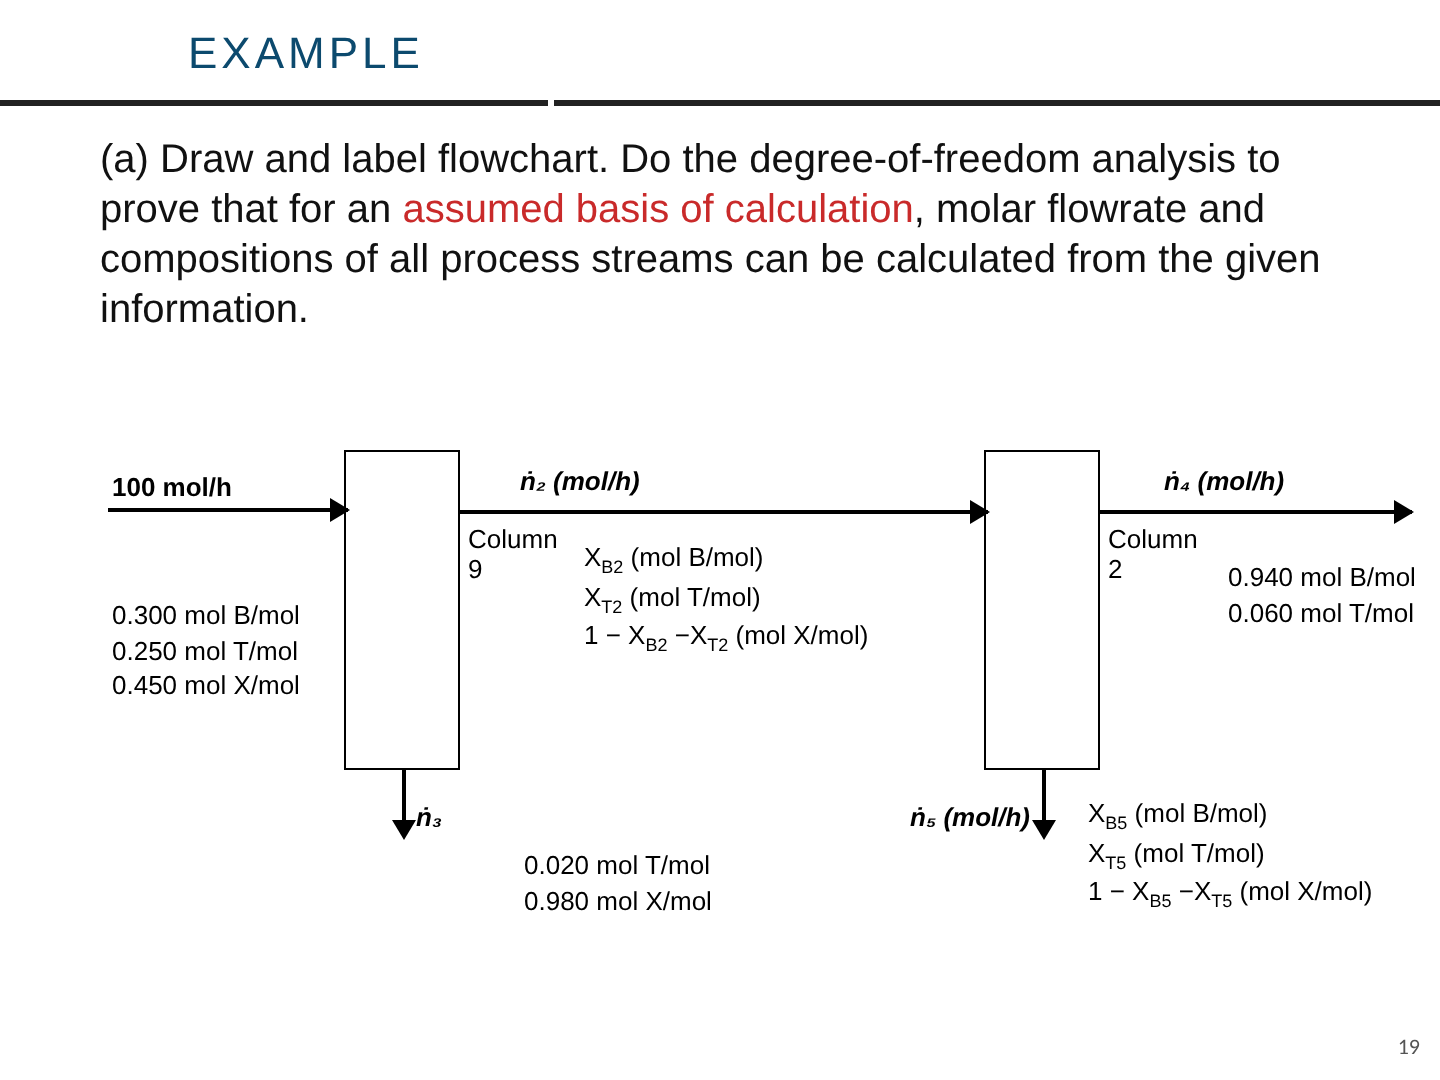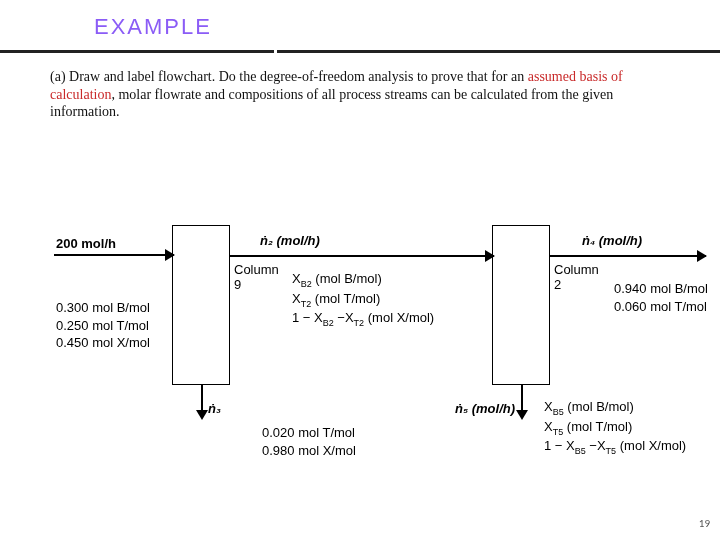--- a/index.html
+++ b/index.html
@@ -1,20 +1,20 @@
 <!DOCTYPE html>
 <html><head>
 <meta charset="utf-8">
 <style>
   * { margin: 0; padding: 0; box-sizing: border-box; }
   body { width: 720px; height: 540px; background: #fff; font-family: "Lucida Sans", "Trebuchet MS", sans-serif; position: relative; overflow: hidden; }
-  .title { position: absolute; top: 14px; left: 94px; font-size: 22px; letter-spacing: 2px; color: #8b5cf6; }
+  .title { position: absolute; top: 14px; left: 94px; font-size: 22px; letter-spacing: 2px; color: #0c4a6e; }
   .rule1 { position: absolute; top: 50px; left: 0; width: 274px; height: 0; border-top: 3px solid #222; }
   .rule2 { position: absolute; top: 50px; left: 277px; width: 443px; height: 0; border-top: 3px solid #222; }
-  .question { position: absolute; top: 68px; left: 50px; width: 620px; font-size: 14px; line-height: 1.25; color: #111; font-family: Liberation Serif, serif; }
+  .question { position: absolute; top: 68px; left: 50px; width: 620px; font-size: 20px; line-height: 1.25; color: #111; }
   .question .emph { color: #c92a2a; }
   .col { position: absolute; width: 58px; height: 160px; border: 1.5px solid #000; }
   #col1 { top: 225px; left: 172px; }
   #col2 { top: 225px; left: 492px; }
   .col-lbl { position: absolute; font-size: 13px; }
   #col1lbl { top: 262px; left: 234px; width: 50px; }
   #col2lbl { top: 262px; left: 554px; width: 50px; }
   .txt { position: absolute; font-size: 13px; line-height: 1.35; white-space: nowrap; }
   .txt sub { font-size: 9px; vertical-align: sub; }
   #feed-rate { top: 235px; left: 56px; font-weight: bold; }
@@ -49,21 +49,21 @@
 
 <div class="question">
   <span>(a) Draw and label flowchart. Do the degree-of-freedom analysis to prove that for an </span><span class="emph">assumed basis of calculation</span><span>, molar flowrate and compositions of all process streams can be calculated from the given information.</span>
 </div>
 
 <div id="col1" class="col"></div>
 <div id="col1lbl" class="col-lbl">Column 9</div>
 <div id="col2" class="col"></div>
 <div id="col2lbl" class="col-lbl">Column 2</div>
 
-<div id="feed-rate" class="txt">200 mol/h</div>
+<div id="feed-rate" class="txt">100 mol/h</div>
 <div id="ar-feed" class="arrow"></div>
 <div id="feed-comp" class="txt" style="white-space:pre;margin-top:26px;">0.300 mol B/mol
 0.250 mol T/mol
 0.450 mol X/mol</div>
 
 <div id="n2lbl" class="txt">ṅ₂ (mol/h)</div>
 <div id="ar-n2" class="arrow"></div>
 <div id="s2comp" class="txt" style="white-space:normal;">X<sub>B2</sub> (mol B/mol)<br>X<sub>T2</sub> (mol T/mol)<br>1 − X<sub>B2</sub> −X<sub>T2</sub> (mol X/mol)</div>
 
 <div id="stub1" class="stub"></div>

